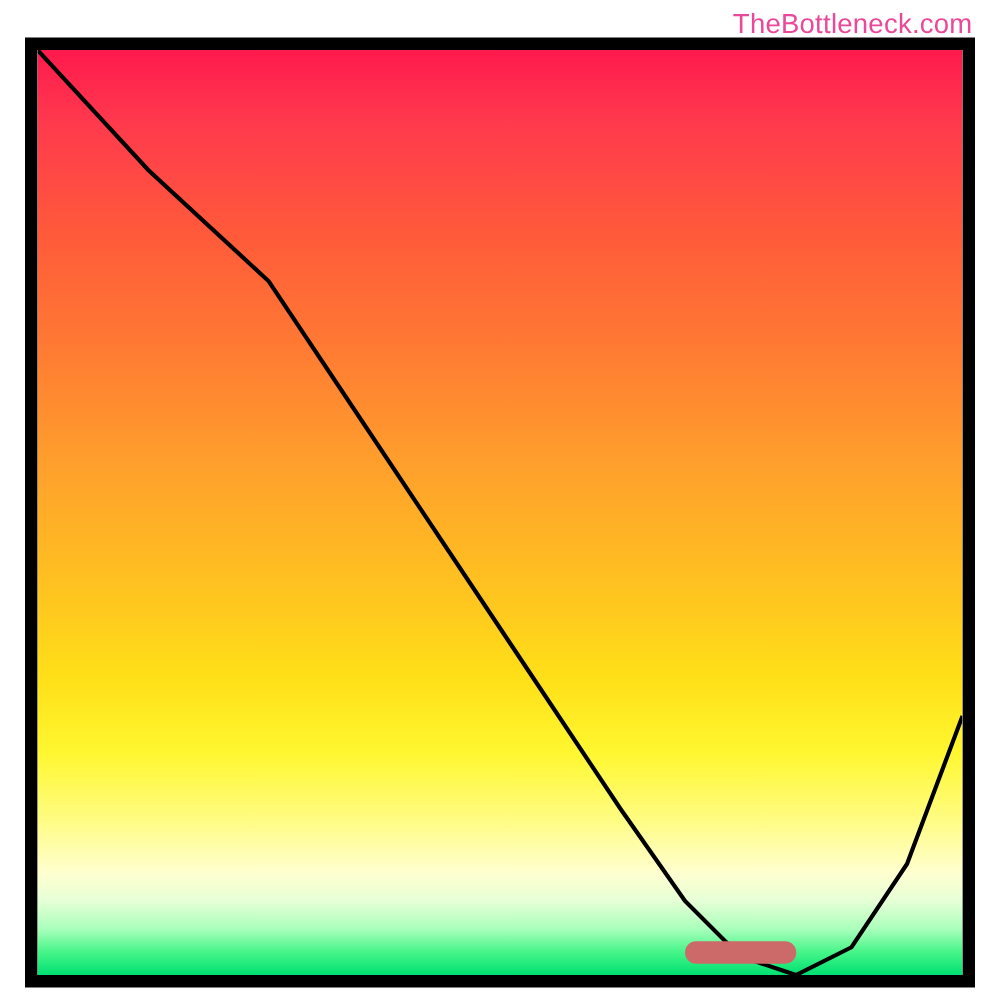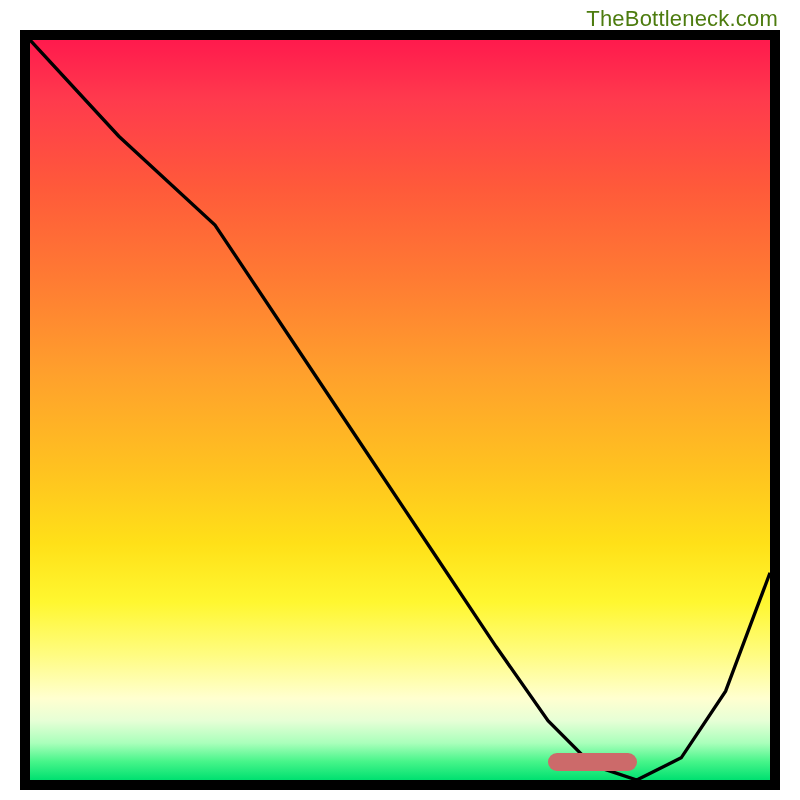--- a/index.html
+++ b/index.html
@@ -55,21 +55,21 @@
     border-radius: 9px;
     
     background: #cc6a6a;
   }
   .watermark {
     position: absolute;
     top: 6px;
     right: 22px;
     font-size: 22px;
     font-weight: 500;
-    color: #4d7c0f;
+    color: #ec4899;
     letter-spacing: 0.2px;
     user-select: none;
   }
 </style>
 </head>
 <body>
 
 <div class="watermark">TheBottleneck.com</div>
 
 <div class="frame">

